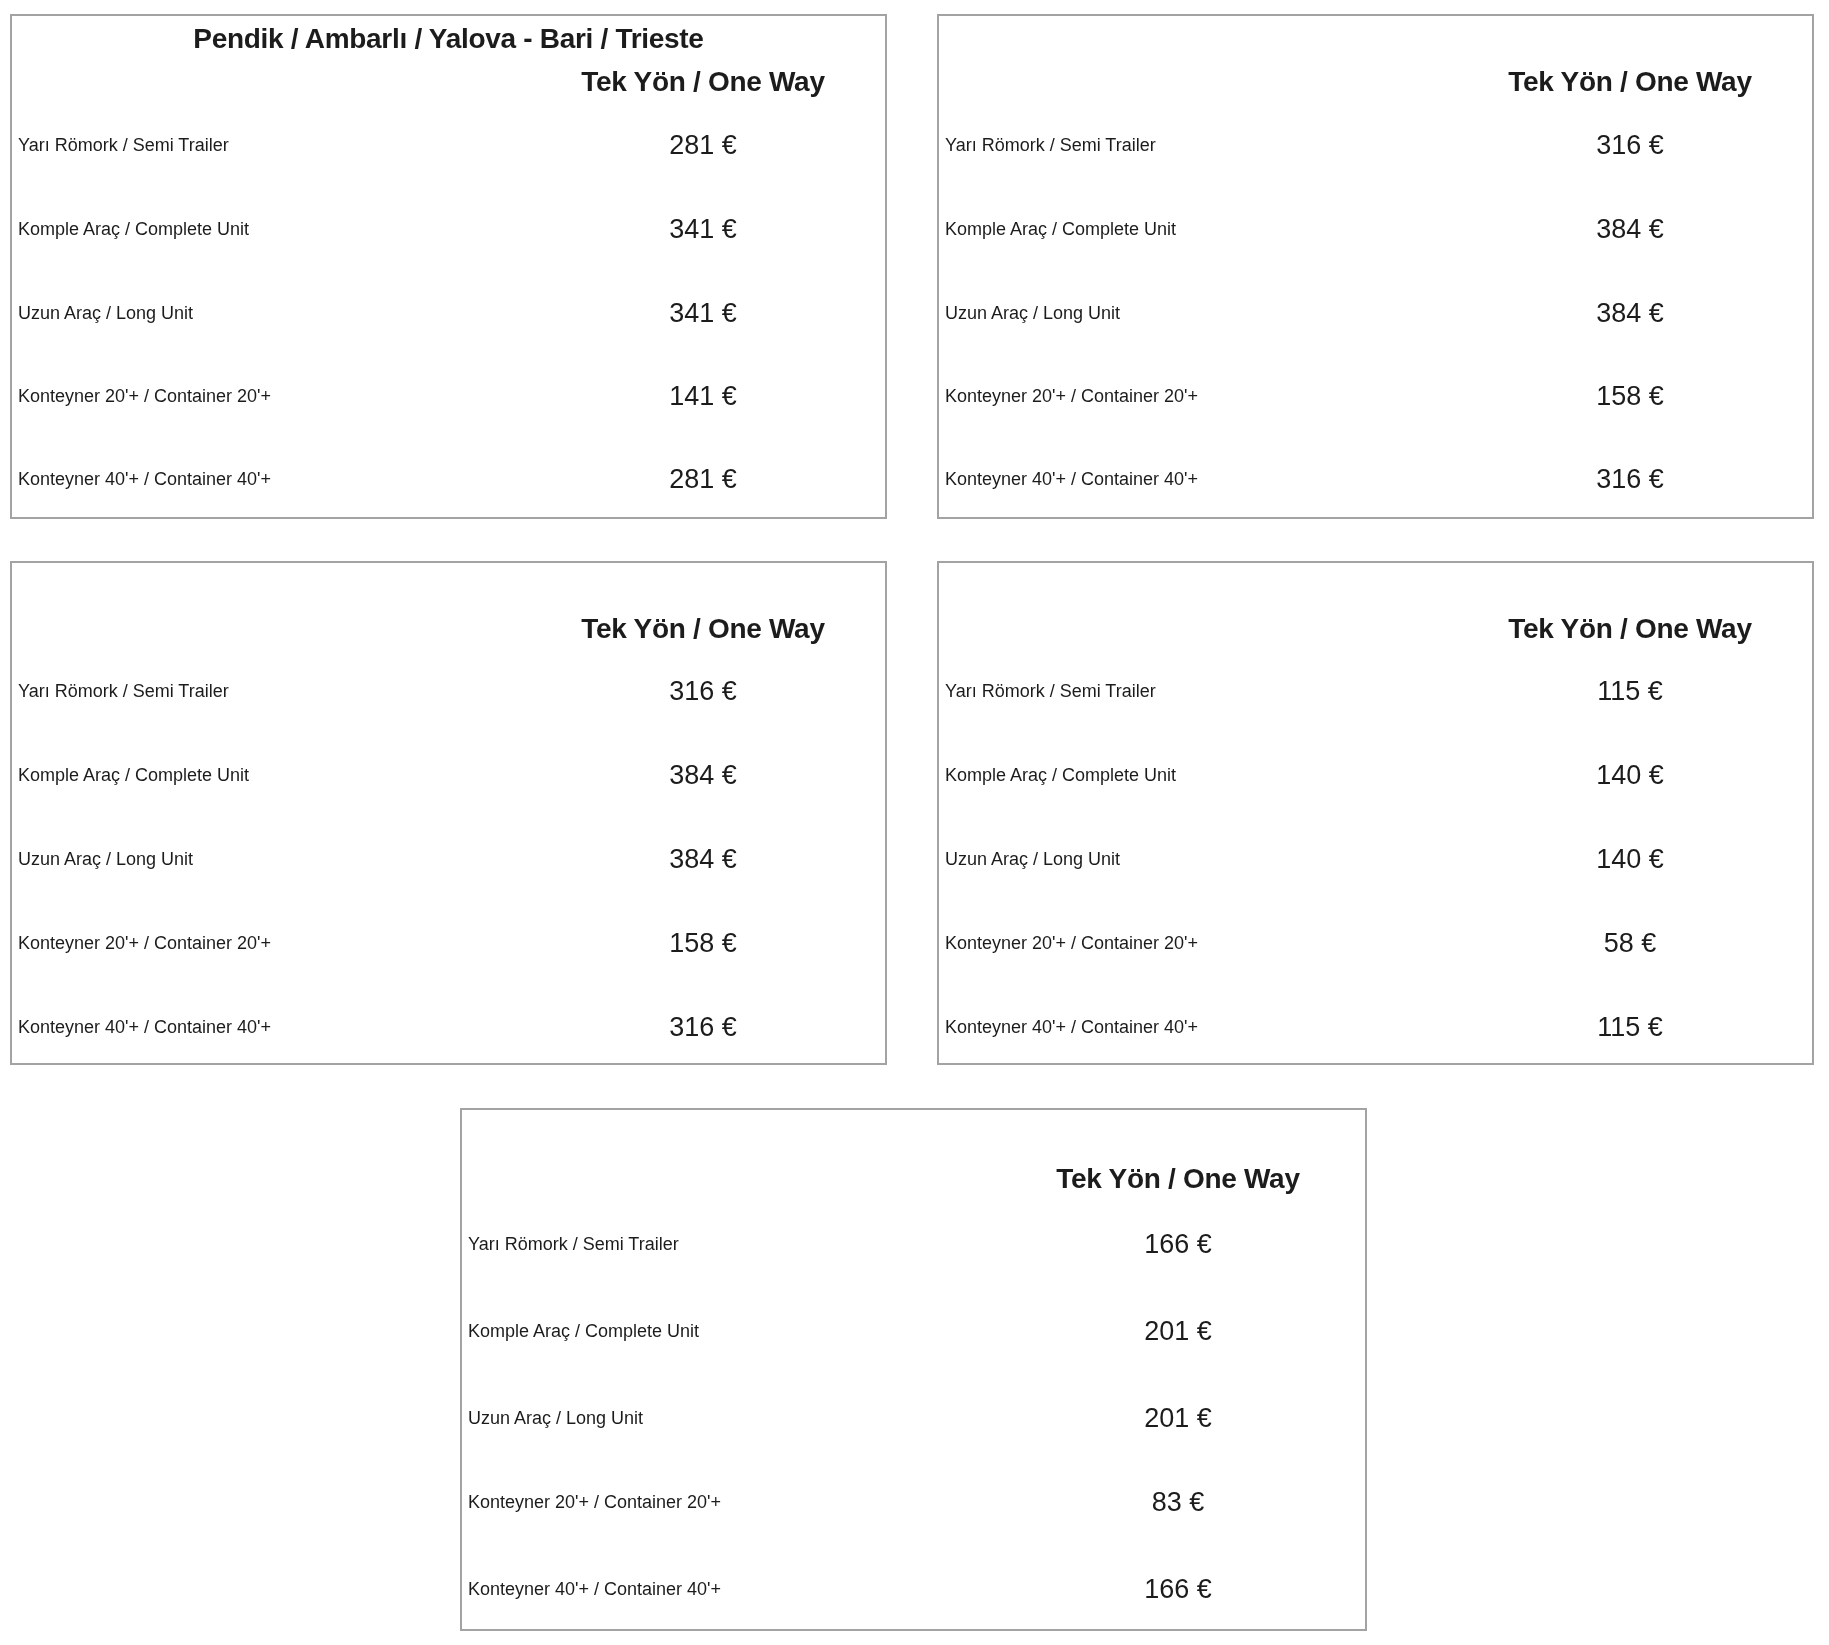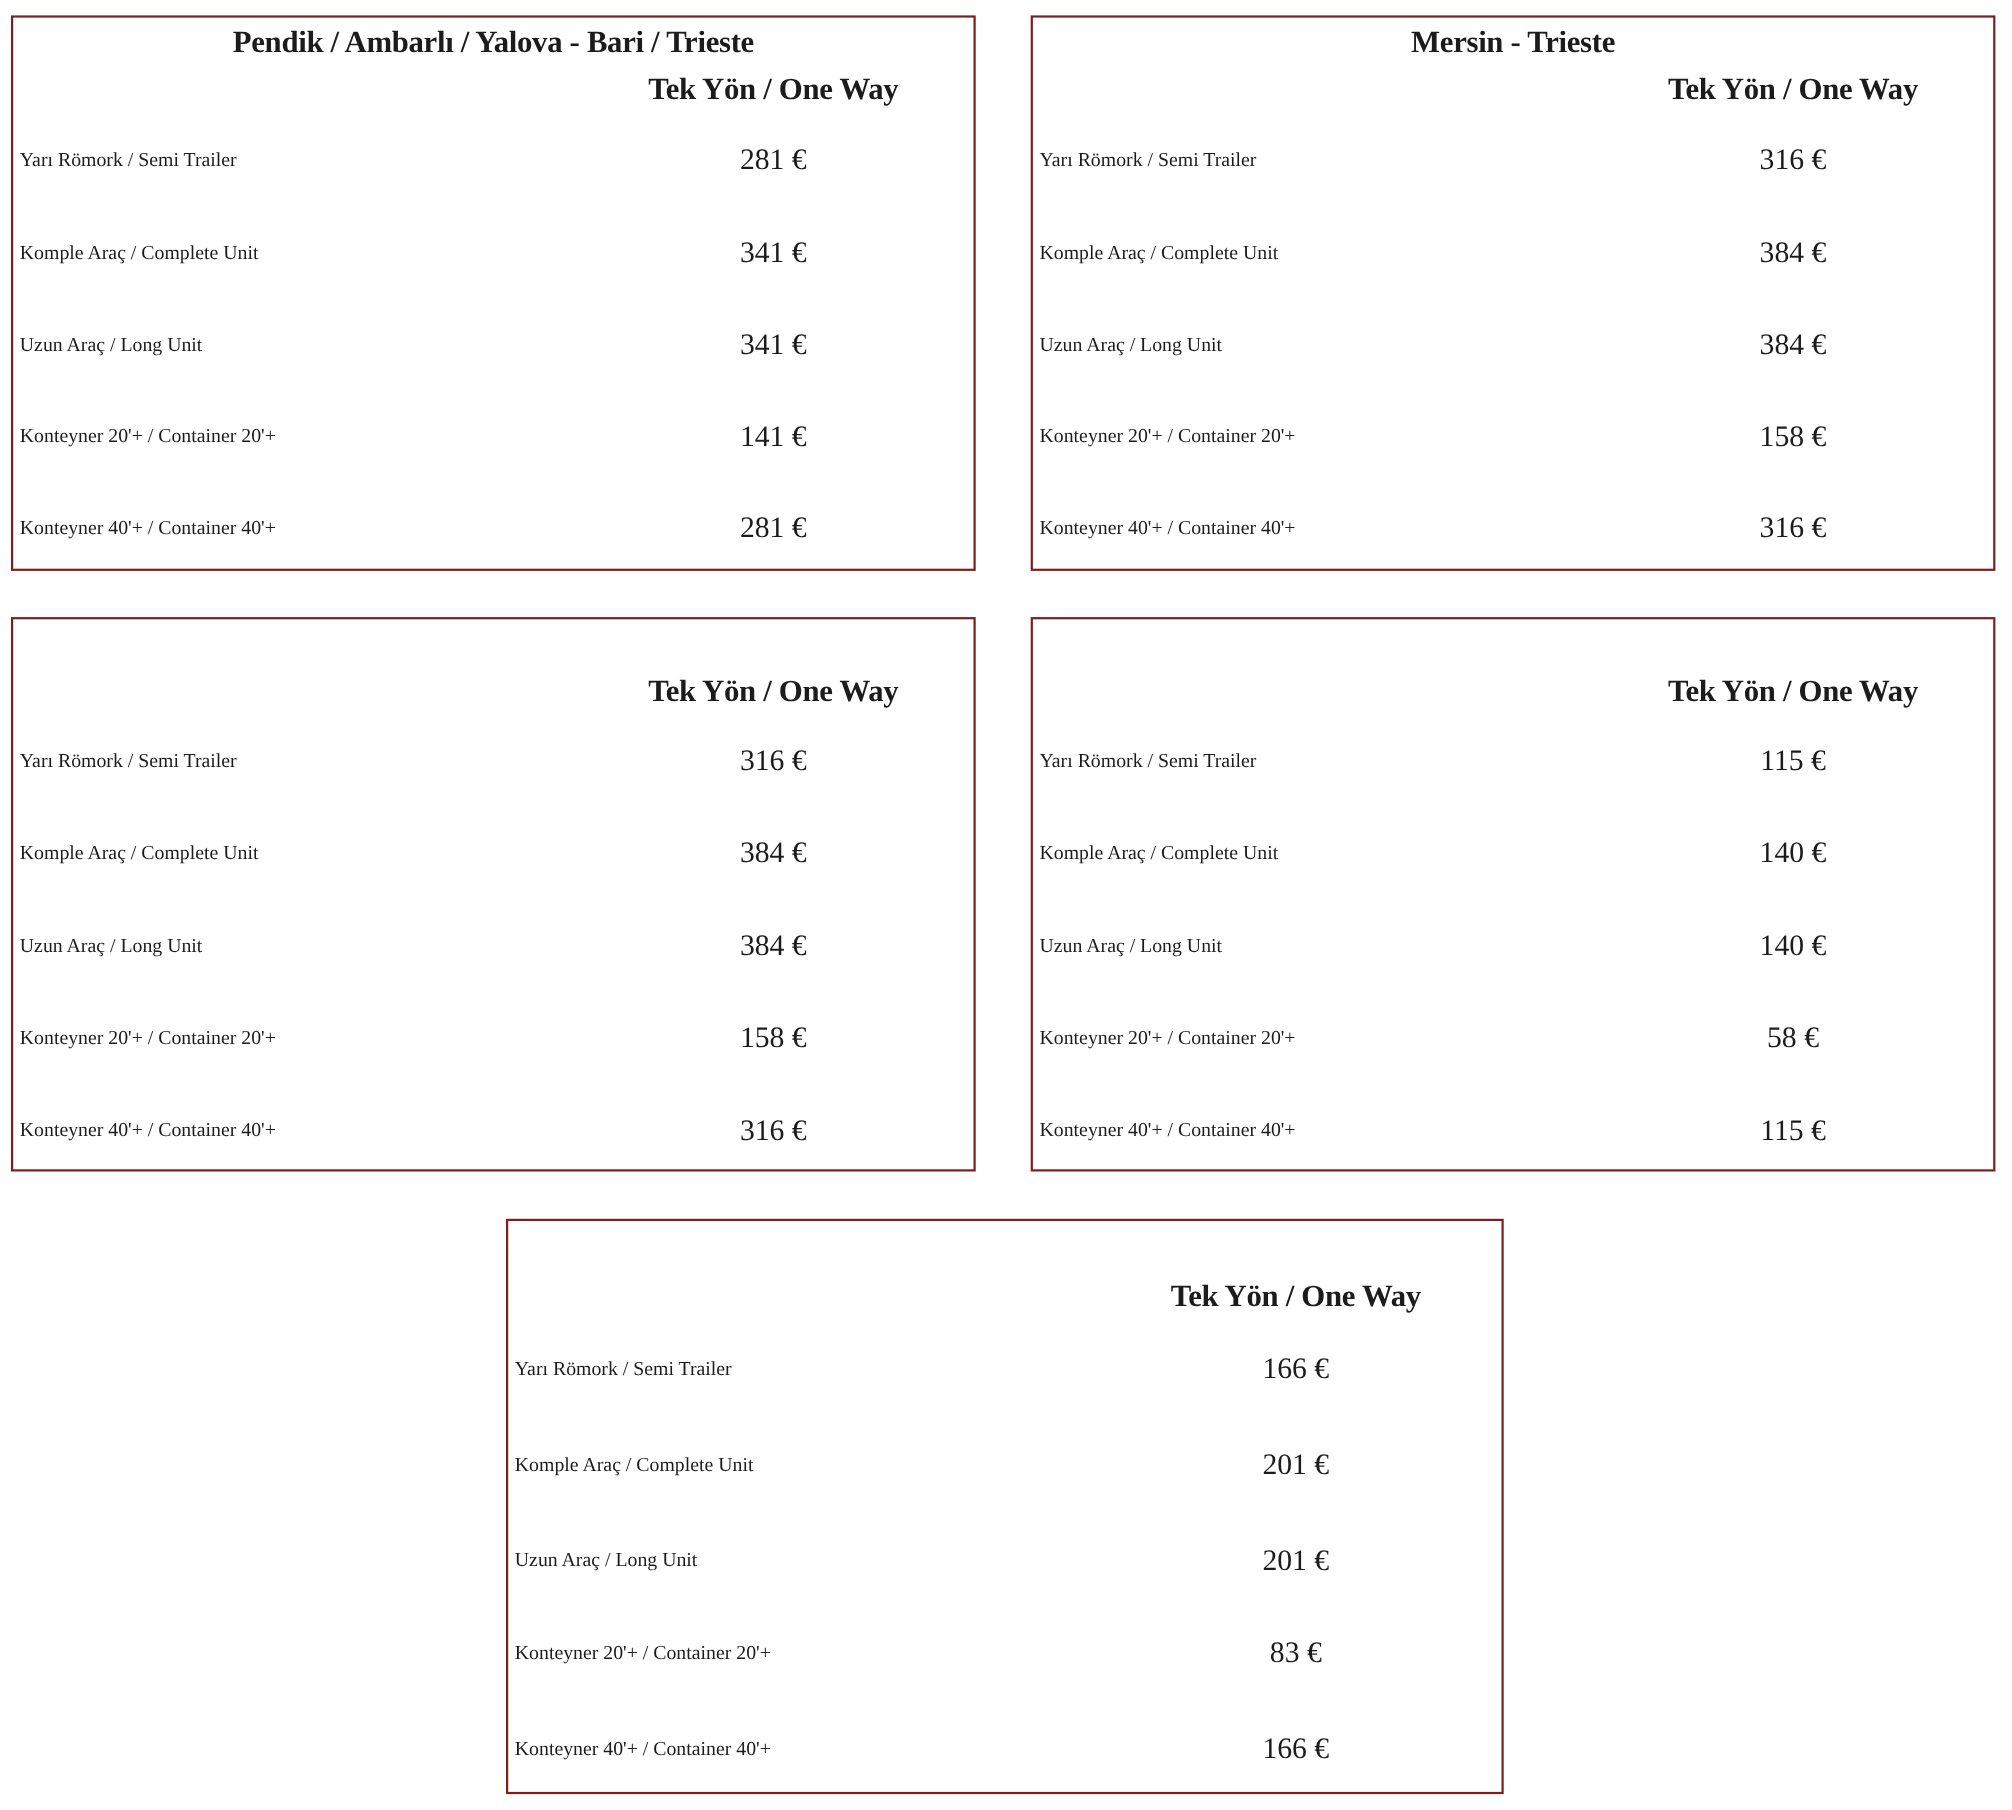--- a/index.html
+++ b/index.html
@@ -1,18 +1,18 @@
 <!DOCTYPE html>
 <html><head>
 <meta charset="utf-8">
 <style>
   html, body { margin: 0; padding: 0; background: #ffffff; }
   body { width: 1829px; height: 1645px; position: relative; overflow: hidden;
          font-family: "Liberation Sans", "DejaVu Sans", sans-serif; color: #1c1c1c; }
-  .box { position: absolute; box-sizing: border-box; border: 2px solid #7f1d1d; background: #fff; font-family: Liberation Serif, serif; }
+  .box { position: absolute; box-sizing: border-box; border: 2px solid #a3a3a3; background: #fff; }
   .title { position: absolute; left: 0; right: 0; text-align: center; font-weight: bold;
            font-size: 28px; line-height: 32px; letter-spacing: -0.3px; }
   .subhead { position: absolute; font-weight: bold; font-size: 28px; line-height: 32px;
              white-space: nowrap; transform: translateX(-50%); letter-spacing: -0.3px; }
   .row { position: absolute; left: 0; right: 0; height: 34px; }
   .row .label { position: absolute; left: 6px; top: 0; font-size: 18px; line-height: 34px; white-space: nowrap; }
   .row .price { position: absolute; top: 0; font-size: 27px; line-height: 34px; white-space: nowrap;
                 transform: translateX(-50%); }
 </style>
 </head>
@@ -37,21 +37,20 @@
     <span class="label">Konteyner 20'+ / Container 20'+</span>
     <span class="price" style="left:691px;">141 €</span>
   </div>
   <div class="row" style="top:446px;">
     <span class="label">Konteyner 40'+ / Container 40'+</span>
     <span class="price" style="left:691px;">281 €</span>
   </div>
 </div>
 
 <div class="box" style="left:937px; top:14px; width:877px; height:505px;">
-  <div class="title" style="top:7px;">Mersin - Trieste</div>
   <div class="subhead" style="left:691px; top:50px;">Tek Yön / One Way</div>
   <div class="row" style="top:112px;">
     <span class="label">Yarı Römork / Semi Trailer</span>
     <span class="price" style="left:691px;">316 €</span>
   </div>
   <div class="row" style="top:196px;">
     <span class="label">Komple Araç / Complete Unit</span>
     <span class="price" style="left:691px;">384 €</span>
   </div>
   <div class="row" style="top:280px;">

